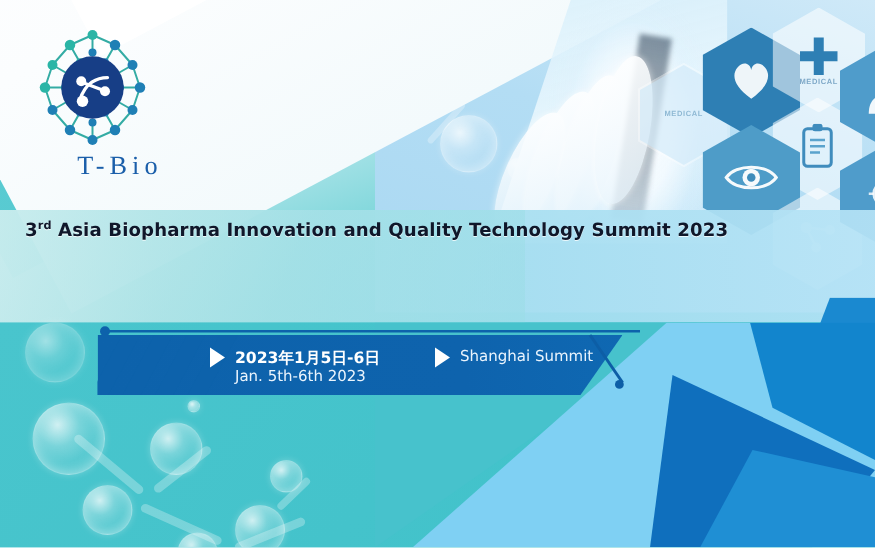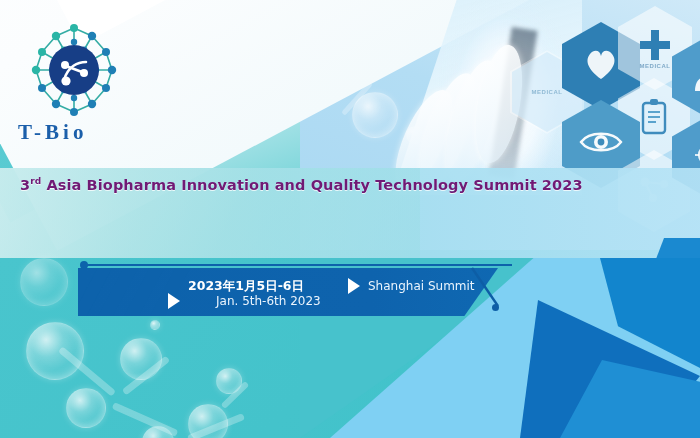--- a/index.html
+++ b/index.html
@@ -160,23 +160,23 @@
     position:absolute;
     background:rgba(255,255,255,.28);
     border-radius:4px;
   }
 
   
   .logo-block{position:absolute;left:18px;top:22px;width:110px;height:122px;}
   .logo-mark{position:absolute;left:8px;top:0;width:96px;height:96px;}
   .logo-word{
     position:absolute;left:0;top:98px;width:112px;
-    text-align:left;
+    text-align:right;
     font-family:"Liberation Serif",serif;
-    font-weight:700;font-size:21px;letter-spacing:4px;
+    font-weight:400;font-size:21px;letter-spacing:4px;
     color:#1b5faa;
   }
 
   
   .tbio-title{
     position:absolute;left:124px;top:54px;
     font-family:"DejaVu Sans",sans-serif;
     font-size:42px;font-weight:900;
     font-style:italic;
     letter-spacing:-1px;
@@ -187,21 +187,21 @@
     text-shadow:0 0 0 rgba(0,0,0,0);
     filter:drop-shadow(0 0 2px rgba(255,255,255,.95)) drop-shadow(0 0 4px rgba(255,255,255,.85));
     white-space:nowrap;
   }
 
   
   .headline-en{
     position:absolute;left:20px;top:176px;width:660px;
     font-family:"DejaVu Sans",sans-serif;
     font-size:14.5px;font-weight:700;
-    color:#701a75;
+    color:#0f172a;
     letter-spacing:.1px;
     text-shadow:0 1px 0 rgba(255,255,255,.75);
     white-space:nowrap;
   }
   .headline-en sup{font-size:9px;vertical-align:super;}
   .headline-cn{
     position:absolute;left:18px;top:199px;width:670px;
     font-family:"DejaVu Sans",sans-serif;
     font-size:33px;font-weight:700;
     color:#0e3a6b;
@@ -238,21 +238,21 @@
     background:#0d62ab;
   }
   .infobar-tail{
     position:absolute;left:470px;top:266px;width:60px;height:50px;
   }
   .infobar-enddot{
     position:absolute;left:492px;top:304px;width:7px;height:7px;border-radius:50%;
     background:#0d5ea6;
   }
   .info-item{
-    position:absolute;display:flex;align-items:flex-end;gap:8px;
+    position:absolute;display:flex;align-items:flex-start;gap:8px;
   }
   .tri{
     width:0;height:0;
     border-top:8px solid transparent;
     border-bottom:8px solid transparent;
     border-left:12px solid #ffffff;
   }
   .info-cn{
     font-family:"DejaVu Sans",sans-serif;
     font-size:12.5px;font-weight:700;color:#ffffff;line-height:1.25;
@@ -465,21 +465,21 @@
     <svg width="60" height="50" viewBox="0 0 60 50">
         <path d="M2 2 L28 40" stroke="#0d5ea6" stroke-width="2.4" fill="none"></path>
       </svg>
   </div>
   <div class="infobar-enddot"></div>
 
   <div class="info-item" style="left:168px;top:278px;">
     <span class="tri"></span>
     <span>
       <span class="info-cn" style="display:block;">2023年1月5日-6日</span>
-      <span class="info-en" style="display:block;margin-left:28px;">Jan. 5th-6th 2023</span>
+      <span class="info-en" style="display:block;">Jan. 5th-6th 2023</span>
     </span>
   </div>
 
   <div class="info-item" style="left:348px;top:278px;">
     <span class="tri"></span>
     <span>
       <span class="info-en" style="display:block;">Shanghai Summit</span>
     </span>
   </div>
 

